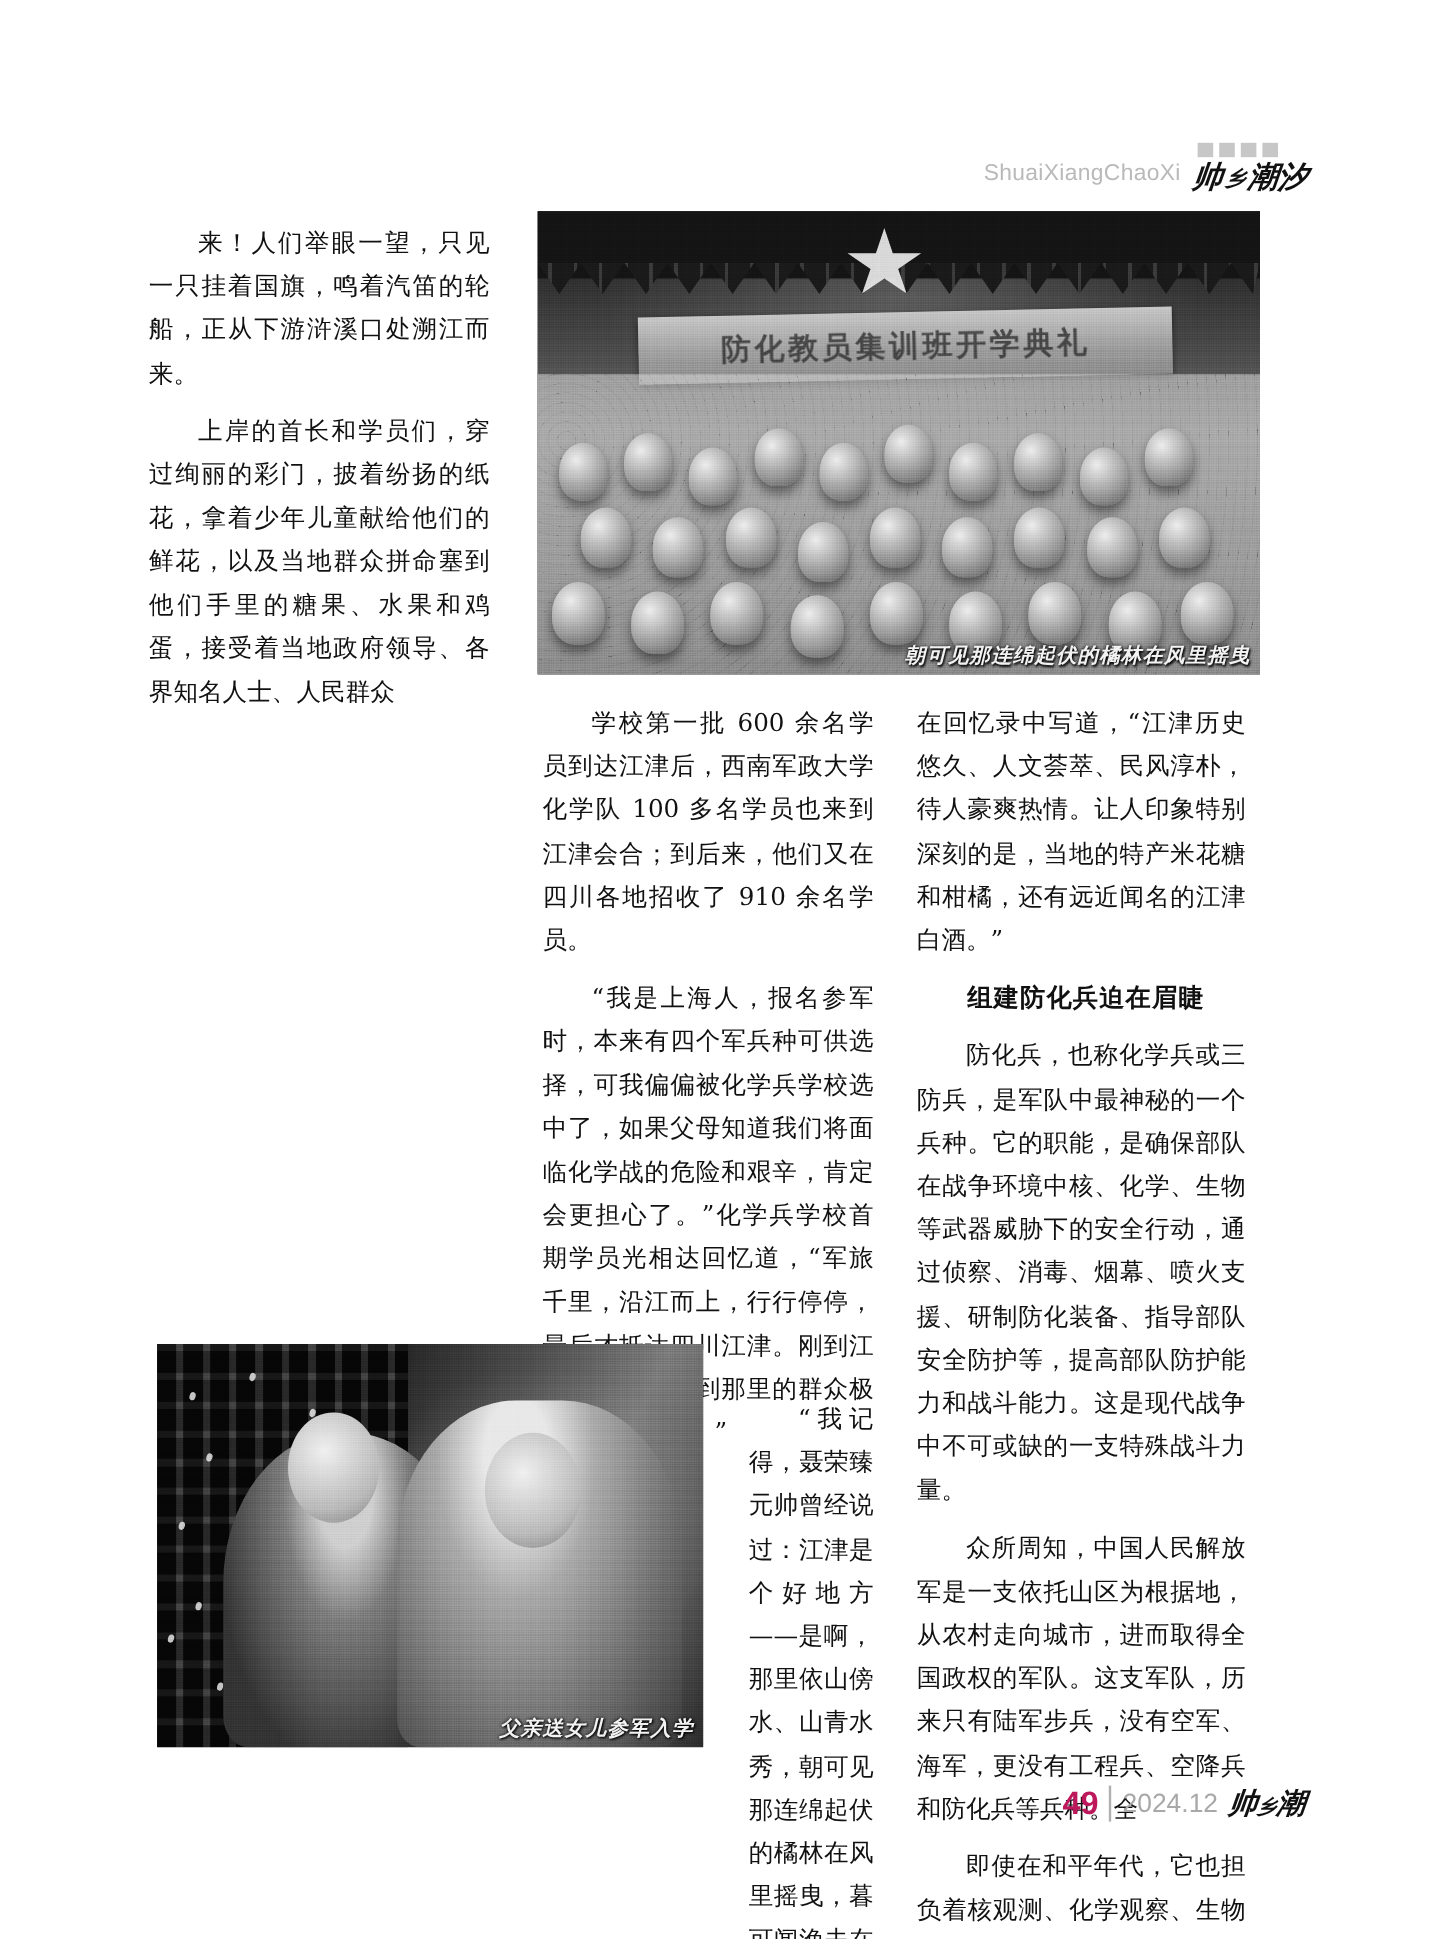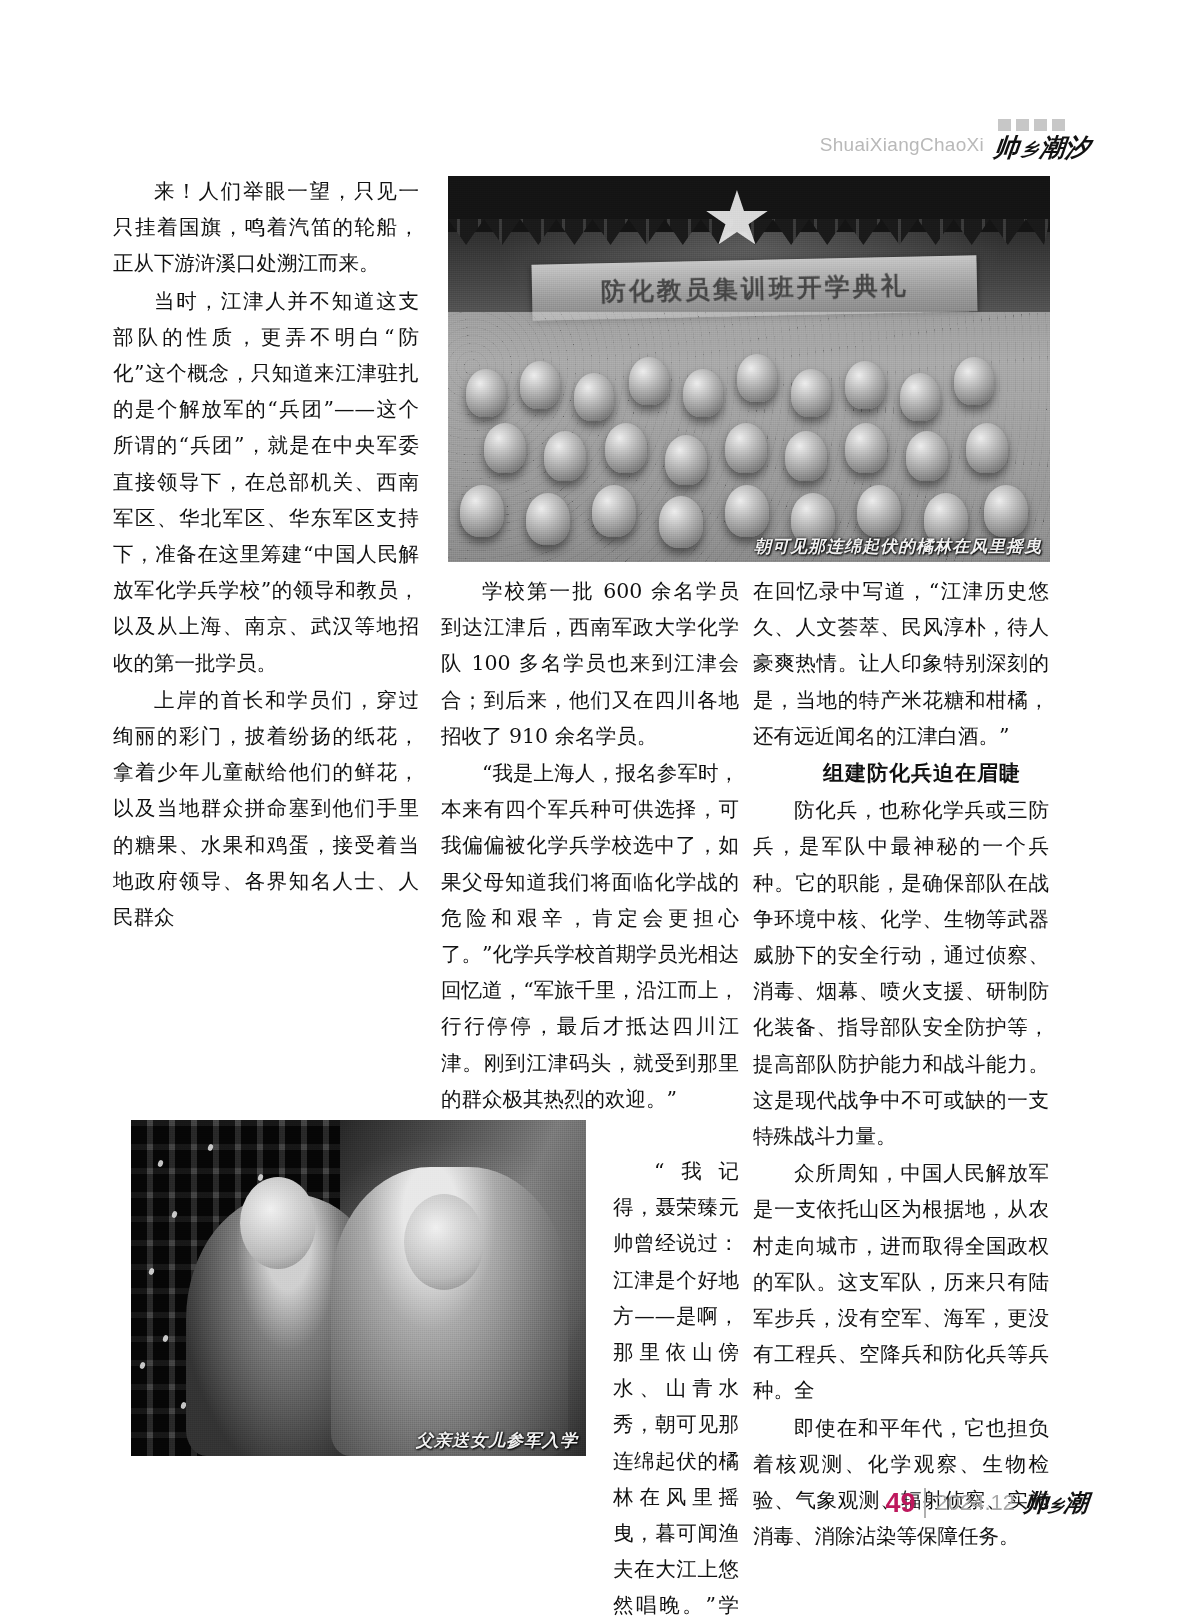--- a/index.html
+++ b/index.html
@@ -77,35 +77,34 @@
   
   .col {
     position: absolute;
     font-size: 20.5px;
     line-height: 36.2px;
     text-align: justify;
     text-justify: inter-ideograph;
     color: #111;
   }
   .col p {
-    margin: 1px;
+    margin: 12px;
     text-indent: 2em;
   }
   .col p.noindent { text-indent: 0; }
 
   .col-1 { left: 112px; top: 172px; width: 308px; }
   .col-2a { left: 440px; top: 572px; width: 300px; }
   .col-2b { left: 612px; top: 1152px; width: 128px; }
   .col-3 { left: 752px; top: 572px; width: 298px; }
 
   .subhead {
     font-family: "DejaVu Sans", "Liberation Sans", sans-serif;
     font-weight: bold;
     font-size: 21px;
-    text-align: center;
     text-indent: 0;
     margin: 26px 0 28px 0;
     letter-spacing: 1px;
   }
 
   
   .photo {
     position: absolute;
     overflow: hidden;
     background: #2a2a2a;
@@ -350,21 +349,20 @@
       <i style="left:68%; top:80%; width:44px; height:52px;"></i>
       <i style="left:79%; top:82%; width:44px; height:52px;"></i>
       <i style="left:89%; top:80%; width:44px; height:52px;"></i>
     </div>
     <div class="noise"></div>
     <div class="photo-caption">朝可见那连绵起伏的橘林在风里摇曳</div>
   </div>
 
   <div class="col col-1">
     <p>来！人们举眼一望，只见一只挂着国旗，鸣着汽笛的轮船，正从下游浒溪口处溯江而来。</p>
-    <p>当时，江津人并不知道这支部队的性质，更弄不明白“防化”这个概念，只知道来江津驻扎的是个解放军的“兵团”——这个所谓的“兵团”，就是在中央军委直接领导下，在总部机关、西南军区、华北军区、华东军区支持下，准备在这里筹建“中国人民解放军化学兵学校”的领导和教员，以及从上海、南京、武汉等地招收的第一批学员。</p>
     <p>上岸的首长和学员们，穿过绚丽的彩门，披着纷扬的纸花，拿着少年儿童献给他们的鲜花，以及当地群众拼命塞到他们手里的糖果、水果和鸡蛋，接受着当地政府领导、各界知名人士、人民群众</p>
   </div>
 
   <div class="col col-2a">
     <p>学校第一批 600 余名学员到达江津后，西南军政大学化学队 100 多名学员也来到江津会合；到后来，他们又在四川各地招收了 910 余名学员。</p>
     <p>“我是上海人，报名参军时，本来有四个军兵种可供选择，可我偏偏被化学兵学校选中了，如果父母知道我们将面临化学战的危险和艰辛，肯定会更担心了。”化学兵学校首期学员光相达回忆道，“军旅千里，沿江而上，行行停停，最后才抵达四川江津。刚到江津码头，就受到那里的群众极其热烈的欢迎。”</p>
   </div>
 
   <div class="col col-2b">
     <p>“我记得，聂荣臻元帅曾经说过：江津是个好地方——是啊，那里依山傍水、山青水秀，朝可见那连绵起伏的橘林在风里摇曳，暮可闻渔夫在大江上悠然唱晚。”学员苏念生</p>

